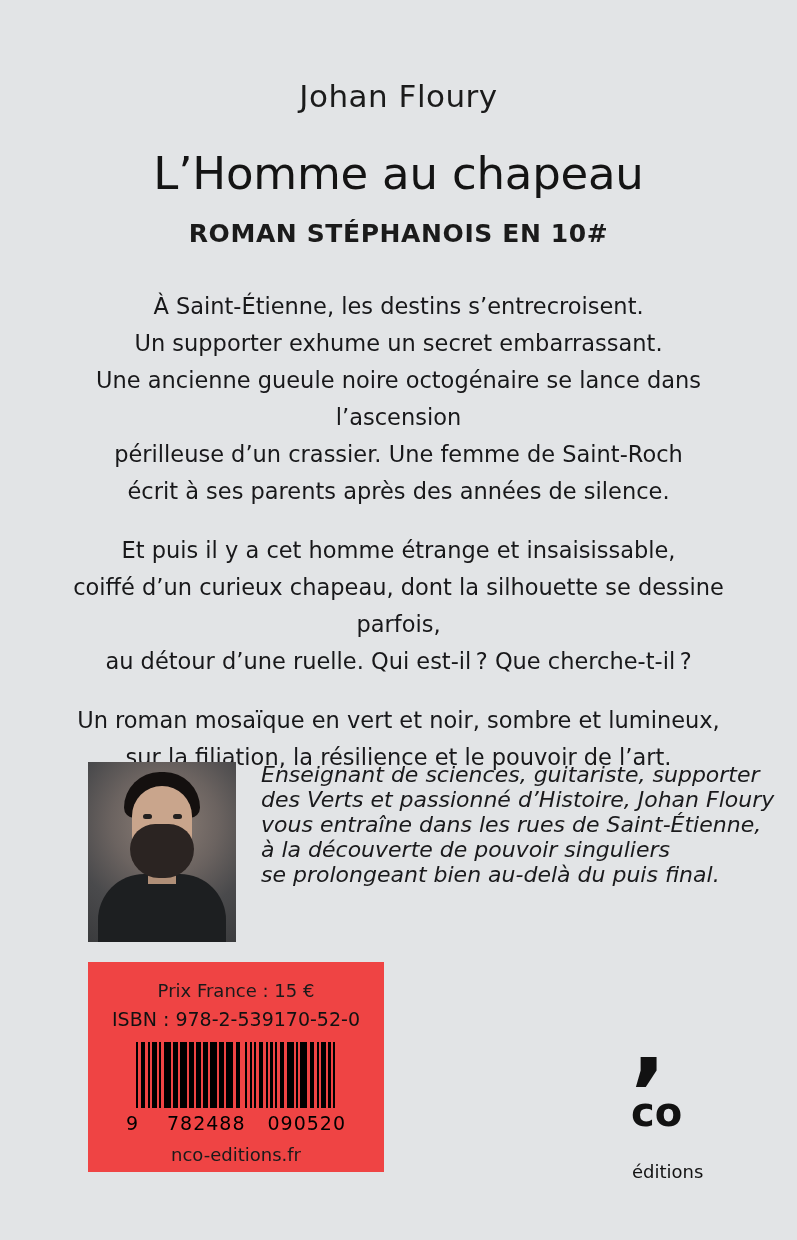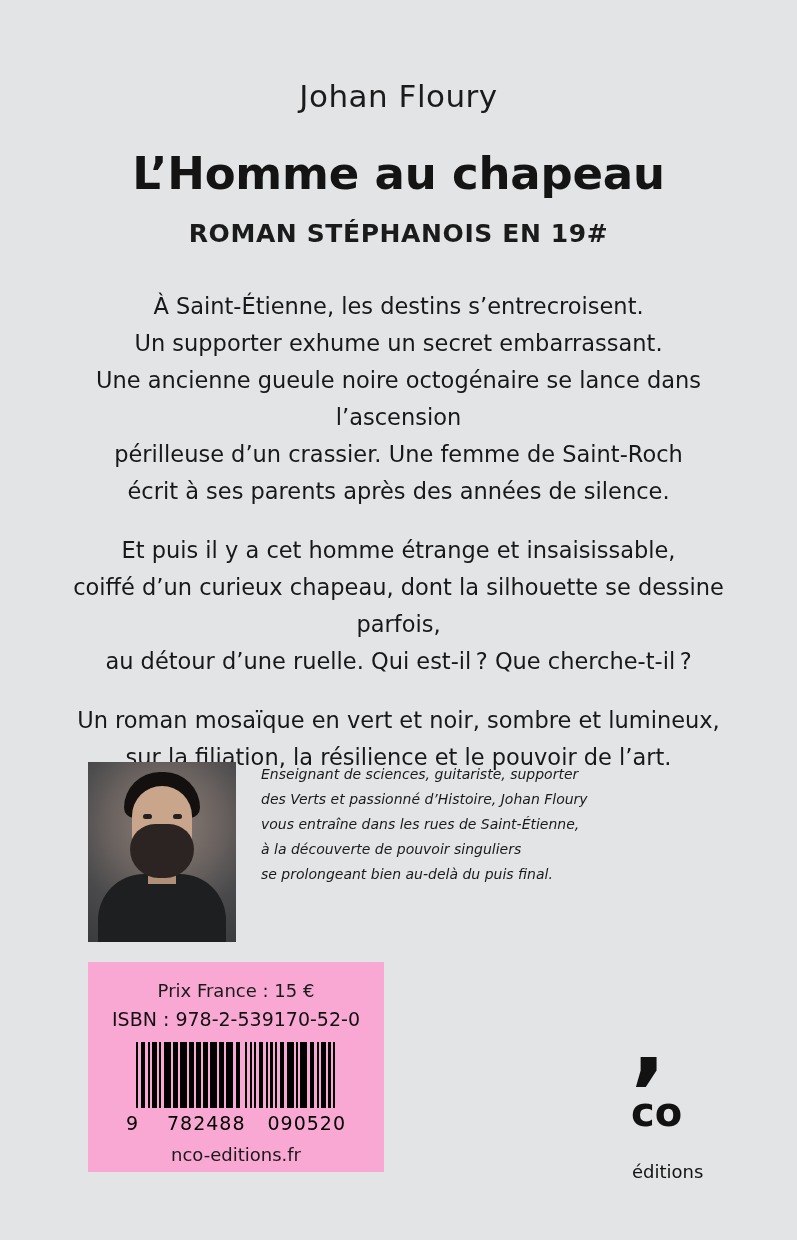--- a/index.html
+++ b/index.html
@@ -32,21 +32,21 @@
     letter-spacing: 0.5px;
   }
   .title {
     position: absolute;
     top: 147px;
     left: 0;
     width: 797px;
     text-align: center;
     font-family: "DejaVu Sans", sans-serif;
     font-size: 45px;
-    font-weight: bold;
+    font-weight: normal;
     color: #141414;
     letter-spacing: -0.2px;
   }
   .subtitle {
     position: absolute;
     top: 219px;
     left: 0;
     width: 797px;
     text-align: center;
     font-family: "DejaVu Sans", sans-serif;
@@ -149,34 +149,34 @@
     top: 100px;
     width: 28px;
     height: 22px;
     background: #b08f78;
   }
 
   .bio-text {
     margin-left: 25px;
     font-family: "DejaVu Sans", sans-serif;
     font-style: italic;
-    font-size: 14px;
+    font-size: 22px;
     line-height: 25px;
     color: #1a1a1c;
   }
   .bio-text div { white-space: nowrap; }
 
   
   .barcode-box {
     position: absolute;
     left: 88px;
     top: 962px;
     width: 296px;
     height: 210px;
-    background: #f9a8d4;
+    background: #ef4444;
     box-sizing: border-box;
     padding-top: 18px;
   }
   .price {
     text-align: center;
     font-family: "DejaVu Sans", sans-serif;
     font-size: 18px;
     color: #1a1a1a;
     margin-bottom: 7px;
   }
@@ -250,21 +250,21 @@
     margin-top: 28px;
   }
 </style>
 </head>
 <body>
 
 <div class="page">
 
   <div class="author">Johan Floury</div>
   <div class="title">L’Homme au chapeau</div>
-  <div class="subtitle">ROMAN STÉPHANOIS EN 19#</div>
+  <div class="subtitle">ROMAN STÉPHANOIS EN 10#</div>
 
   <div class="blurb">
     <p style="white-space: pre-line;">À Saint-Étienne, les destins s’entrecroisent.
 Un supporter exhume un secret embarrassant.
 Une ancienne gueule noire octogénaire se lance dans l’ascension
 périlleuse d’un crassier. Une femme de Saint-Roch
 écrit à ses parents après des années de silence.</p>
     <p style="white-space: pre-line;">Et puis il y a cet homme étrange et insaisissable,
 coiffé d’un curieux chapeau, dont la silhouette se dessine parfois,
 au détour d’une ruelle. Qui est-il ? Que cherche-t-il ?</p>

